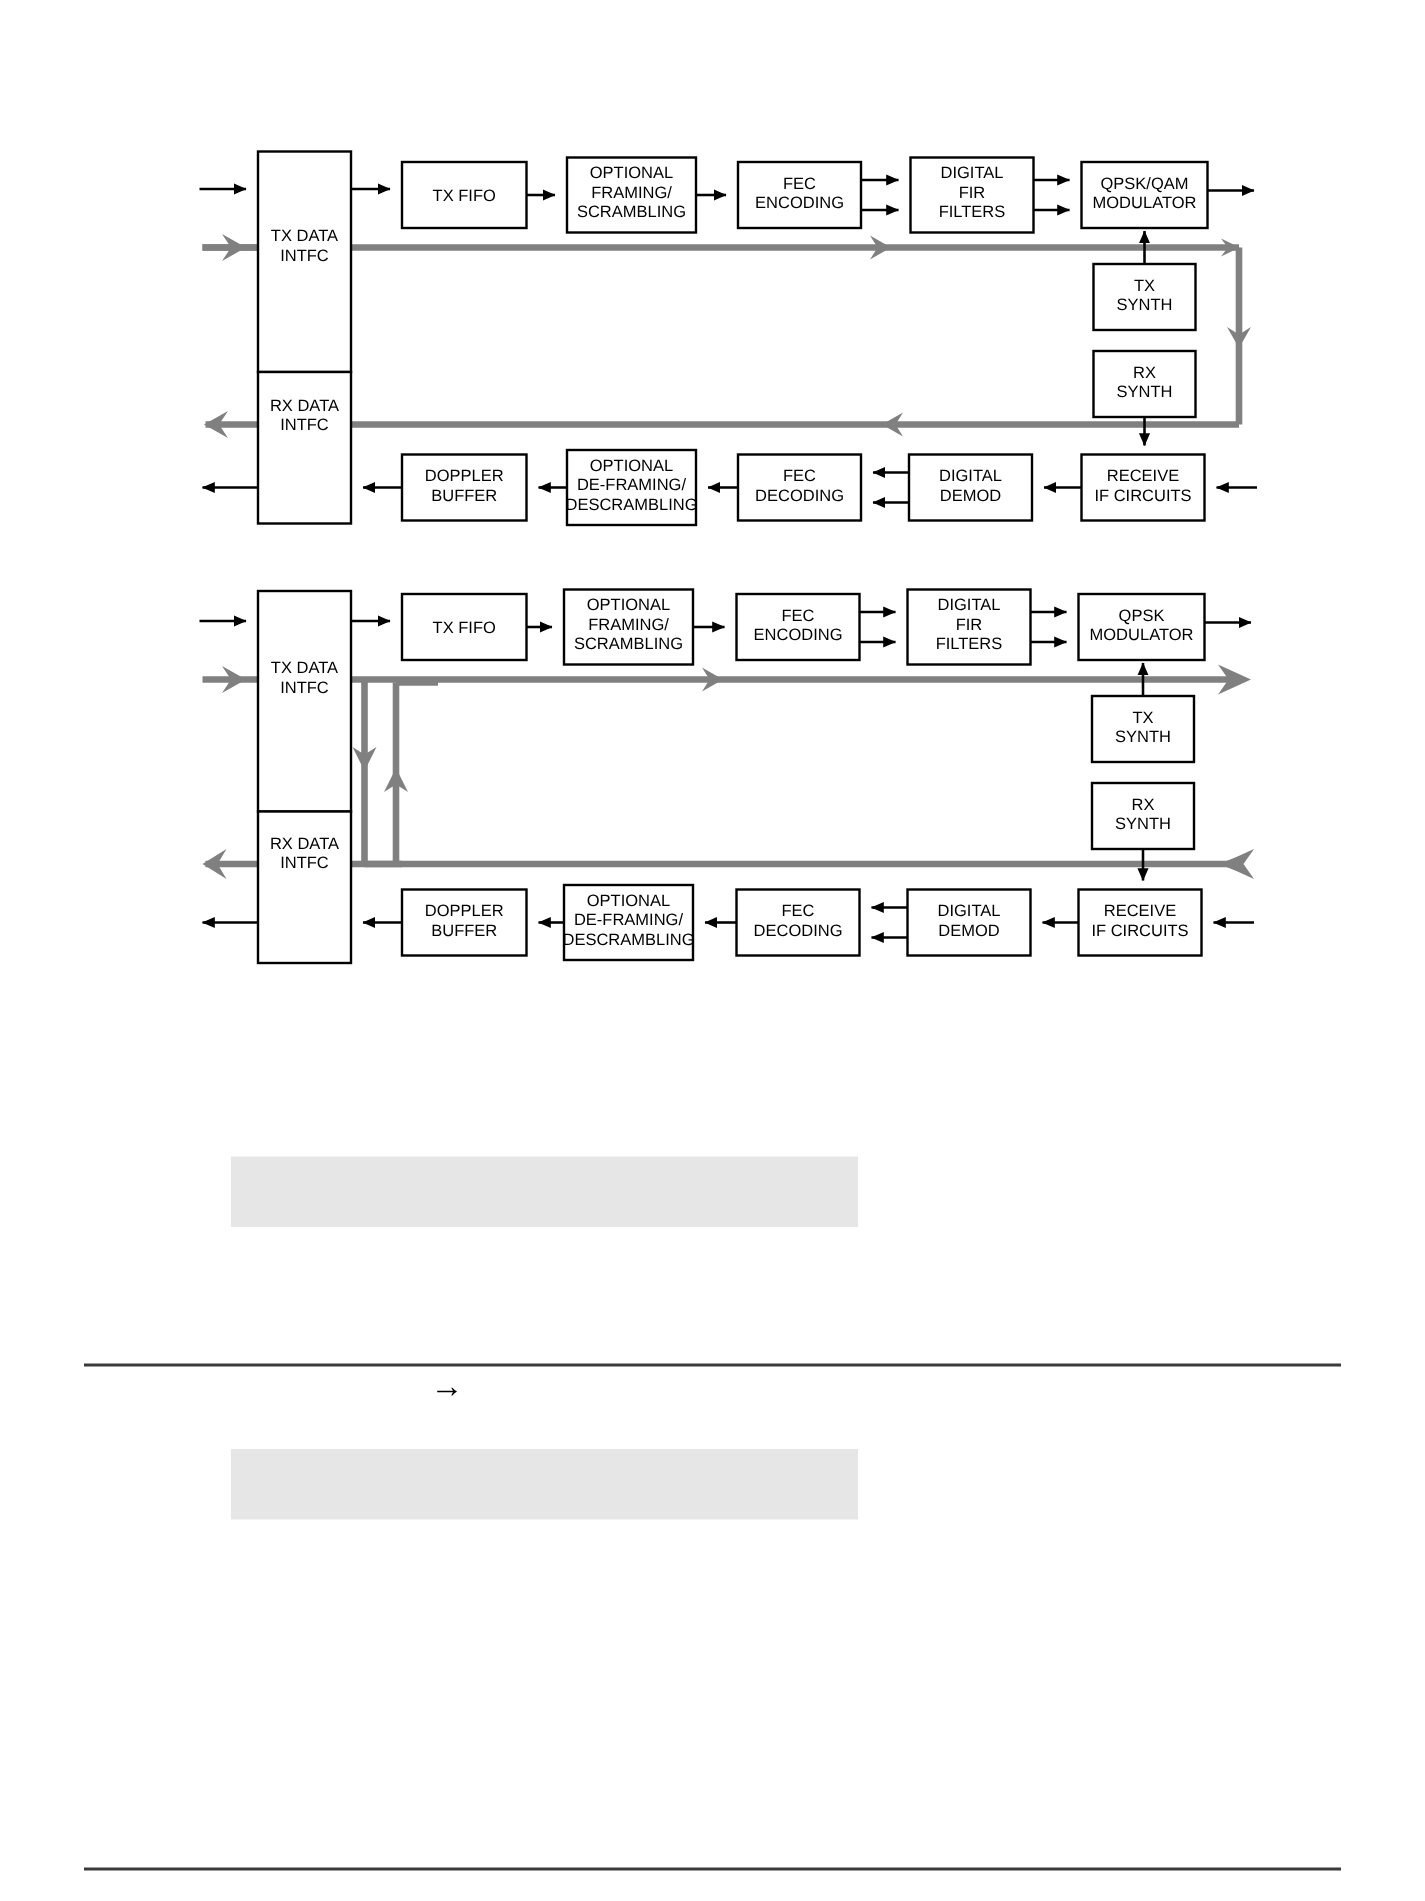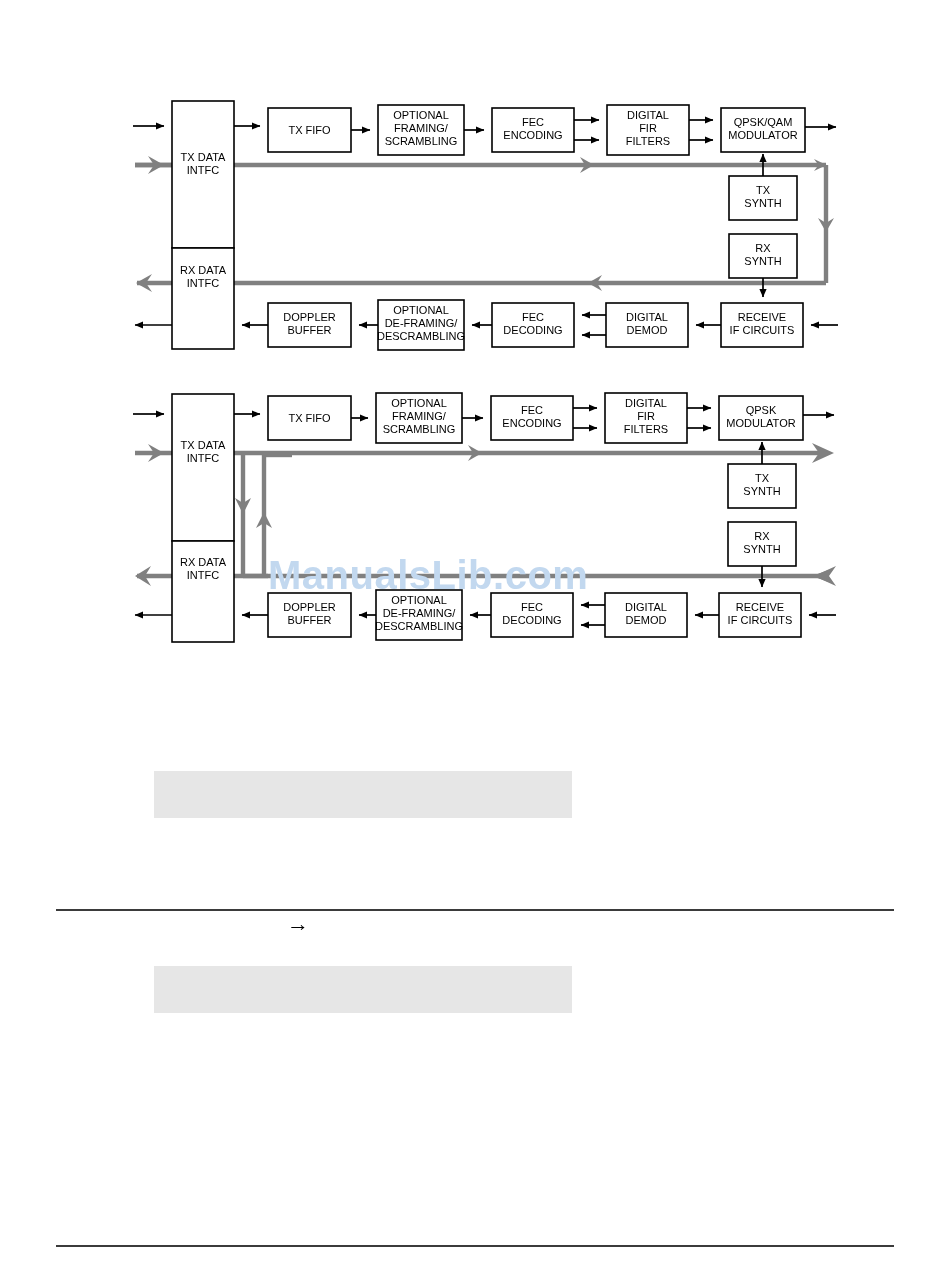--- a/index.html
+++ b/index.html
@@ -356,21 +356,20 @@
     <path class="thin-line" d="M836,615 L809,615" marker-end="url(#ah)"></path>
     <path class="thin-line" d="M719,615 L695,615" marker-end="url(#ah)"></path>
     <path class="thin-line" d="M605,605 L581,605" marker-end="url(#ah)"></path>
     <path class="thin-line" d="M605,625 L581,625" marker-end="url(#ah)"></path>
     <path class="thin-line" d="M491,615 L470,615" marker-end="url(#ah)"></path>
     <path class="thin-line" d="M376,615 L359,615" marker-end="url(#ah)"></path>
     <path class="thin-line" d="M268,615 L242,615" marker-end="url(#ah)"></path>
     <path class="thin-line" d="M172,615 L135,615" marker-end="url(#ah)"></path>
   </svg>
 
-  <div class="watermark">ManualsLib.com</div>
 
   <div class="placeholder-box" style="left:154px; top:771px; width:418px; height:47px;"></div>
 
   <div class="rule" style="left:56px; top:909px; width:838px; height:2px;"></div>
 
   <div class="glyph-arrow" style="left:287px; top:913px;">→</div>
 
   <div class="placeholder-box" style="left:154px; top:966px; width:418px; height:47px;"></div>
 
   <div class="rule" style="left:56px; top:1245px; width:838px; height:2px;"></div>

